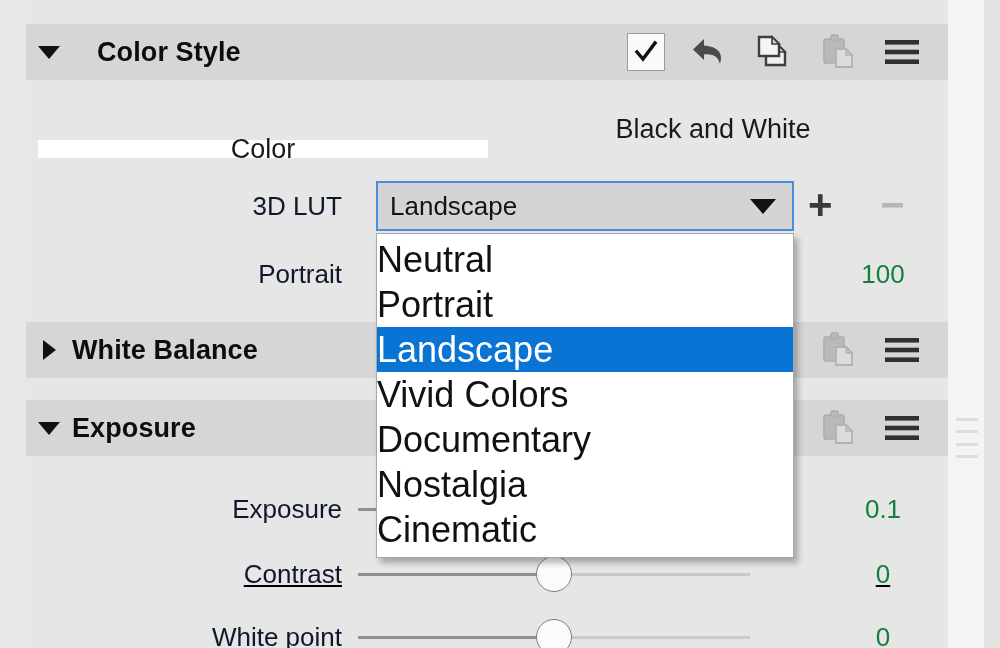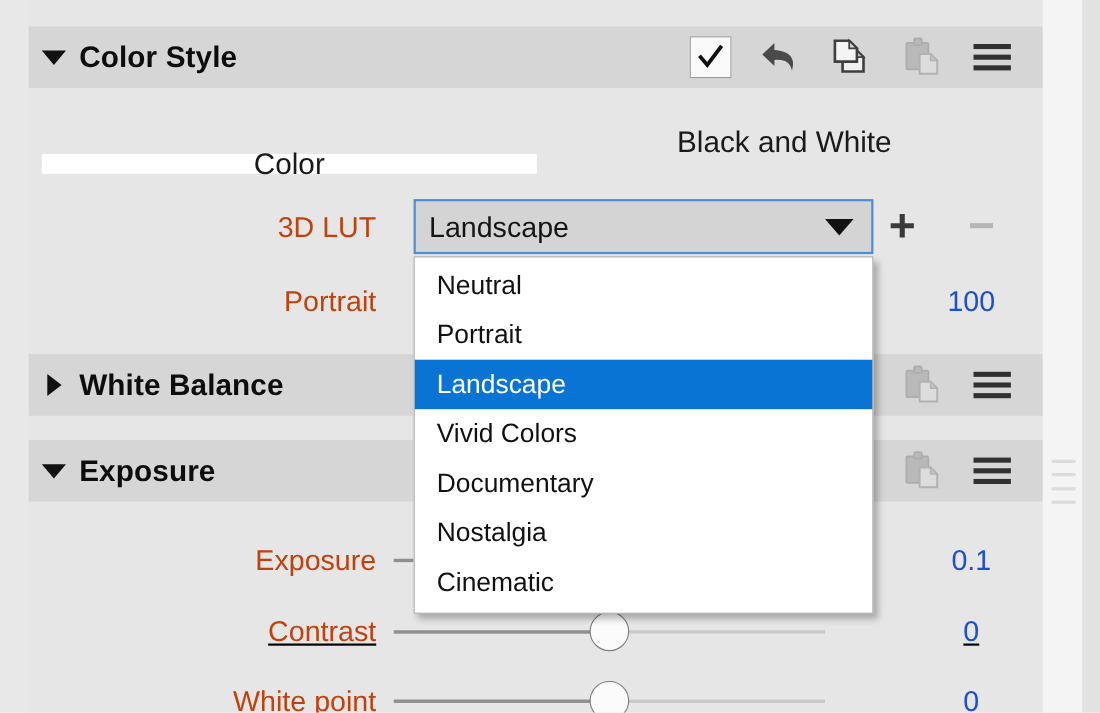--- a/index.html
+++ b/index.html
@@ -148,29 +148,29 @@
     width: 922px;
     height: 62px;
     display: flex;
     align-items: center;
   }
   .row-label {
     width: 332px;
     text-align: right;
     padding-right: 16px;
     font-size: 26px;
-    color: #c2410c;
+    color: #0f172a;
     box-sizing: border-box;
     flex: none;
   }
   .row-value {
     width: 130px;
     text-align: center;
     font-size: 26px;
-    color: #1d4ed8;
+    color: #15803d;
     flex: none;
   }
   .row-ctl { flex: 1; display: flex; align-items: center; }
 
   
   .combo {
     position: absolute;
     left: 376px;
     top: 181px;
     width: 418px;
@@ -220,22 +220,22 @@
     border: 1px solid #a8a8a8;
     box-shadow: 4px 5px 6px rgba(0,0,0,0.28);
     z-index: 40;
     box-sizing: border-box;
     padding: 3px 0 5px 0;
   }
   .dd-item {
     height: 45px;
     display: flex;
     align-items: center;
-    padding-left: 20px;
-    font-size: 24px;
+    padding-left: 0;
+    font-size: 36px;
     color: #111111;
     box-sizing: border-box;
   }
   .dd-item.sel {
     background: #0a74d4;
     color: #ffffff;
   }
 
   
   .slider {
@@ -271,21 +271,21 @@
   }
 </style>
 </head>
 <body>
 
 <div id="app">
 
   <div class="left-gutter"></div>
   <div class="panel"></div>
 
-  <div class="section-head" style="top:24px;">
+  <div class="section-head" style="top:24px;gap:25px;">
     <div class="sh-arrow">
       <span class="tri-down"></span>
     </div>
     <div class="sh-title">Color Style</div>
     <div class="sh-icons">
 
       <div class="ico">
         <span class="cb">
           <svg width="26" height="26" viewBox="0 0 26 26" aria-hidden="true">
             <path d="M4 13 L10 20 L22 4" stroke="#111" stroke-width="3.4" fill="none" stroke-linecap="square" stroke-linejoin="miter"></path>

